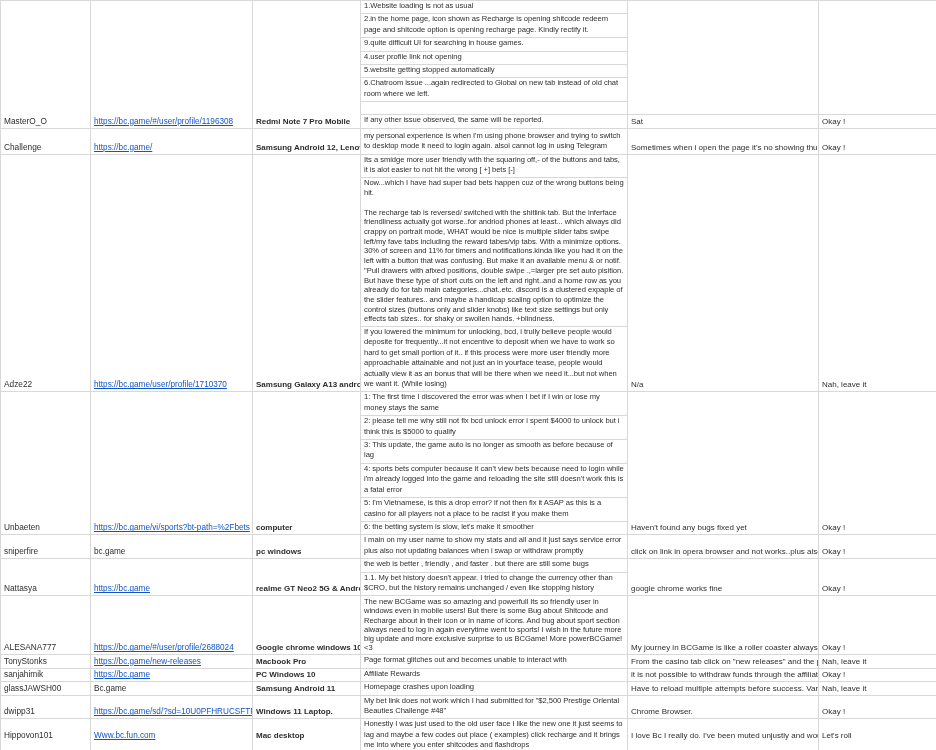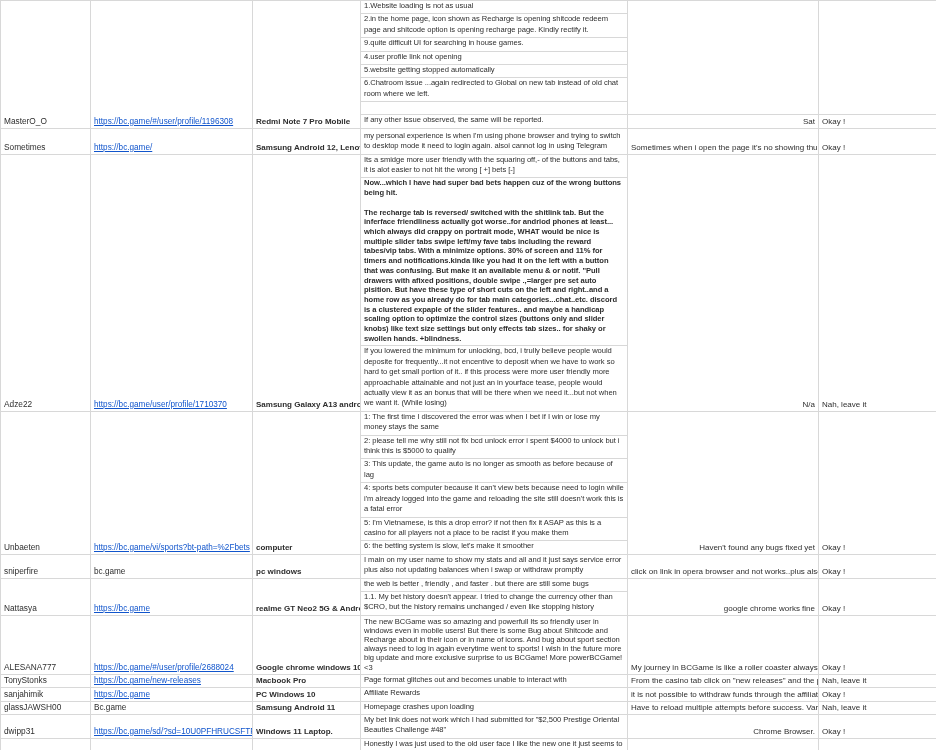--- a/index.html
+++ b/index.html
@@ -4,23 +4,23 @@
 <style>
   html,body{margin:0;padding:0;background:#ffffff;}
   .sheet{width:936px;height:750px;overflow:hidden;background:#fff;}
   table{border-collapse:collapse;table-layout:fixed;width:936px;font-family:"Liberation Sans",sans-serif;}
   td{border:1px solid #d8d8d8;vertical-align:bottom;overflow:hidden;
      padding:0 3px 2px 3px;color:#2e2e2e;}
   td.user{font-size:8.3px;white-space:nowrap;}
   td.url{font-size:8.2px;white-space:nowrap;}
   td.device{font-size:8px;white-space:nowrap;font-weight:bold;}
   td.fb{font-size:7.6px;line-height:10.4px;white-space:pre-wrap;letter-spacing:-0.05px;word-wrap:break-word;border-radius:6px;}
-  td.fb-big{line-height:9.7px;font-weight:bold;}
+  td.fb-big{line-height:9.7px;}
   td.fb-dense{line-height:9.2px;}
-  td.com{font-size:8px;white-space:nowrap;text-align:right;}
+  td.com{font-size:8px;white-space:nowrap;}
   td.ver{font-size:8px;white-space:nowrap;margin-top:46px;}
   a.lnk{color:#1155cc;text-decoration:underline;cursor:pointer;text-align:right;}
   span.plain{color:#2e2e2e;}
 </style>
 </head>
 <body>
 
 <div class="sheet">
 <table>
 <colgroup>
@@ -59,21 +59,21 @@
 <tr style="height:13px">
           <td class="fb"></td>
         </tr>
 <tr style="height:13px">
   <td class="fb">If any other issue observed, the same will be reported.</td>
   <td class="com">Sat</td>
   <td class="ver">Okay !</td>
 </tr>
 
 <tr style="height:26px">
-  <td class="user">Sometimes</td>
+  <td class="user">Challenge</td>
   <td class="url"><a class="lnk">https://bc.game/</a></td>
   <td class="device">Samsung Android 12, Lenovo A</td>
   <td class="fb">my personal experience is when I'm using phone browser and trying to switch to desktop mode it need to login again. alsoi cannot log in using Telegram</td>
   <td class="com">Sometimes when i open the page it's no showing thumbn</td>
   <td class="ver">Okay !</td>
 </tr>
 
 <tr style="height:22px">
   <td class="user" rowspan="3">Adze22</td>
   <td class="url" rowspan="3"><a class="lnk">https://bc.game/user/profile/1710370</a></td>

